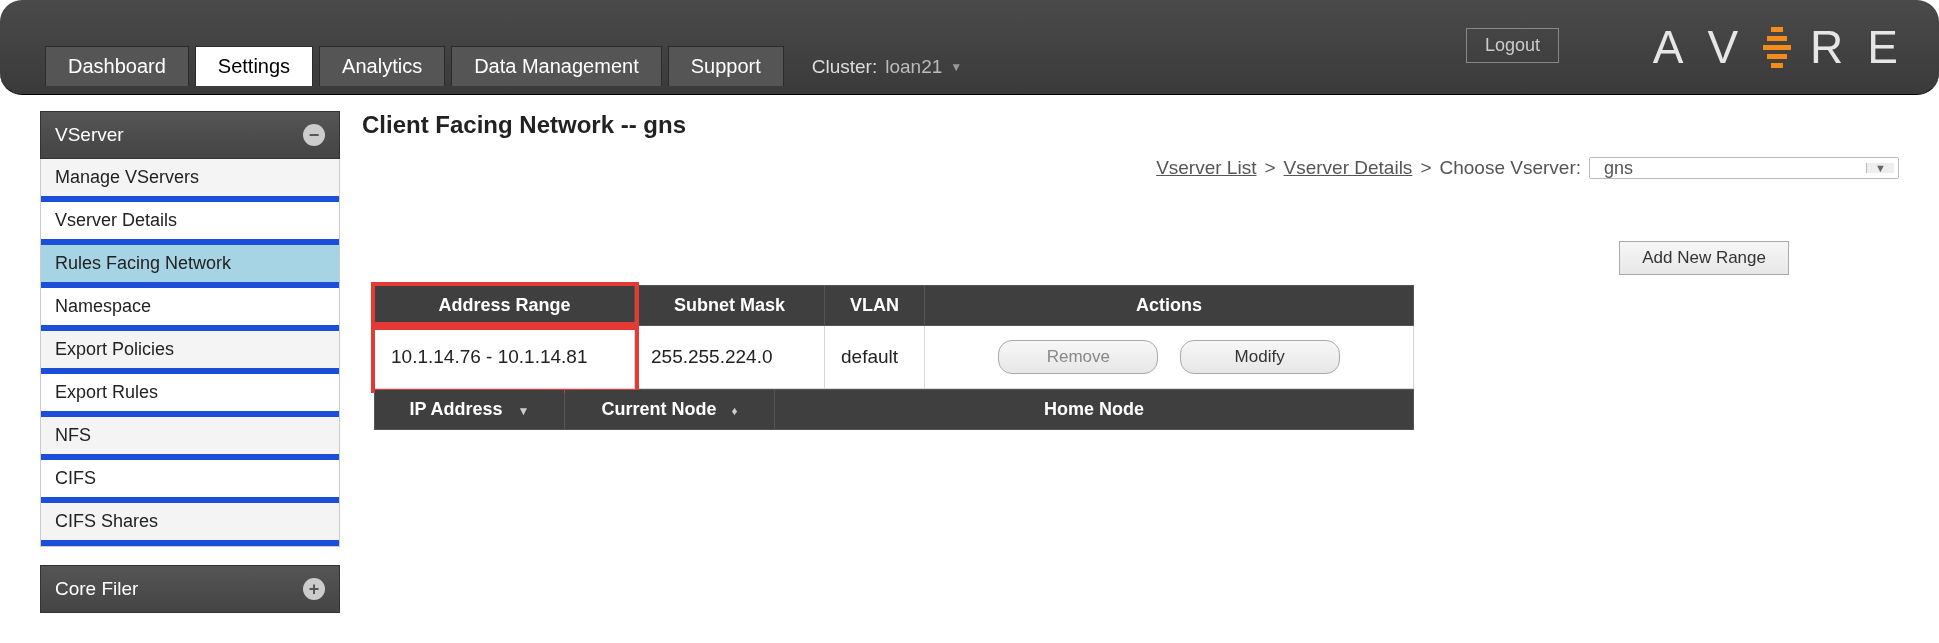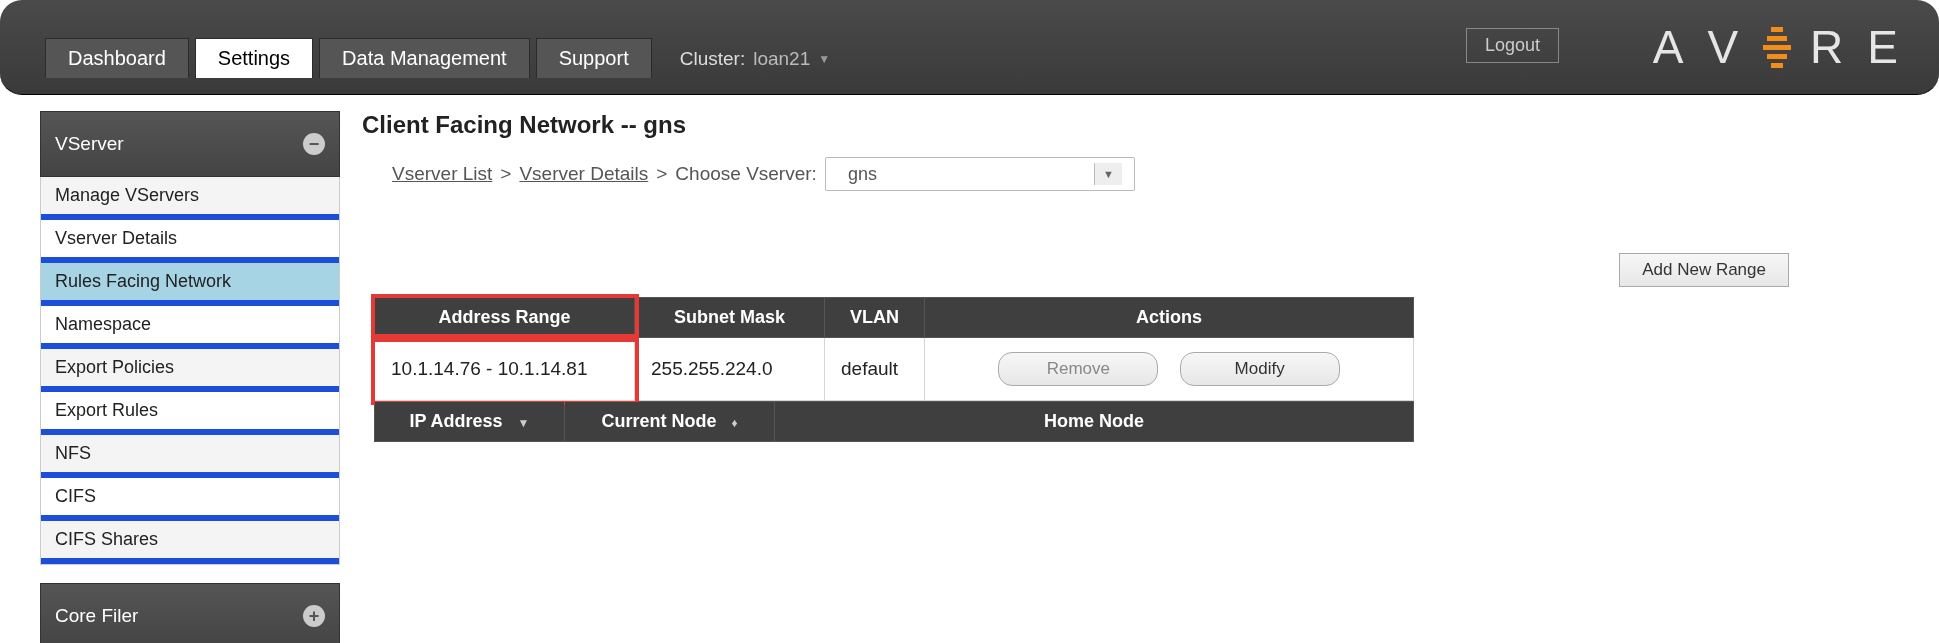--- a/index.html
+++ b/index.html
@@ -53,21 +53,21 @@
     height: 5px;
     background: #f28c1a;
   }
   .logo .bars span:nth-child(1){width:12px;}
   .logo .bars span:nth-child(2){width:20px;}
   .logo .bars span:nth-child(3){width:28px;}
   .logo .bars span:nth-child(4){width:20px;}
   .logo .bars span:nth-child(5){width:12px;}
   .tabbar {
     position: absolute;
-    bottom: 16px;
+    bottom: 8px;
     left: 45px;
     display: flex;
     align-items: flex-end;
     gap: 6px;
     justify-content: space-between;
   }
   .tab {
     background: #555;
     color: #fff;
     font-size: 20px;
@@ -94,21 +94,21 @@
   .layout {
     display: flex;
     padding: 16px 0 0 40px;
     gap: 22px;
   }
   .sidebar { width: 300px; flex-shrink: 0; }
   .side-head {
     background: linear-gradient(#555,#444);
     color: #fff;
     font-size: 19px;
-    padding: 21px 14px;
+    padding: 12px 14px;
     display: flex;
     justify-content: space-between;
     align-items: center;
     border: 1px solid #333;
   }
   .side-head .circ {
     width: 22px; height: 22px; border-radius: 50%;
     background: #ccc; display:flex;align-items:center;justify-content:center;
     color:#555; font-weight:bold; font-size:18px;
   }
@@ -130,28 +130,29 @@
     margin-bottom: 18px;
   }
   .breadcrumb {
     display: flex;
     align-items: center;
     gap: 8px;
     font-size: 19px;
     color: #555;
     margin-left: 30px;
     margin-bottom: 40px;
+    justify-content: flex-end;
   }
   .breadcrumb a { color: #555; text-decoration: underline; cursor:pointer;}
   .vs-select {
     border: 1px solid #bbb;
-    padding: 5px 22px;
+    padding: 5px 14px;
     font-size: 18px;
     width: 310px;
-    height: 34px;
+    height: 22px;
     display: inline-flex;
     align-items: center;
     justify-content: space-between;
     border-radius: 2px;
     color: #555;
     background: #fff;
     cursor:pointer;
     gap:40px;
   }
   .vs-select .arrow { background:#eee;border-left:1px solid #bbb;padding:0 8px;height:100%;display:flex;align-items:center;font-size:11px;color:#666; margin-right:-10px;}
@@ -227,20 +228,21 @@
         <span></span>
         <span></span>
         <span></span>
     </span>
     <span>R</span>
     <span>E</span>
   </div>
   <div class="tabbar">
     <div class="tab">Dashboard</div>
     <div class="tab active">Settings</div>
+    <div class="tab">Analytics</div>
     <div class="tab">Data Management</div>
     <div class="tab">Support</div>
     <div class="cluster-label">
       <span>Cluster:</span>
       <span class="cname">loan21</span>
       <span class="chev">▼</span>
     </div>
   </div>
 </div>
 

